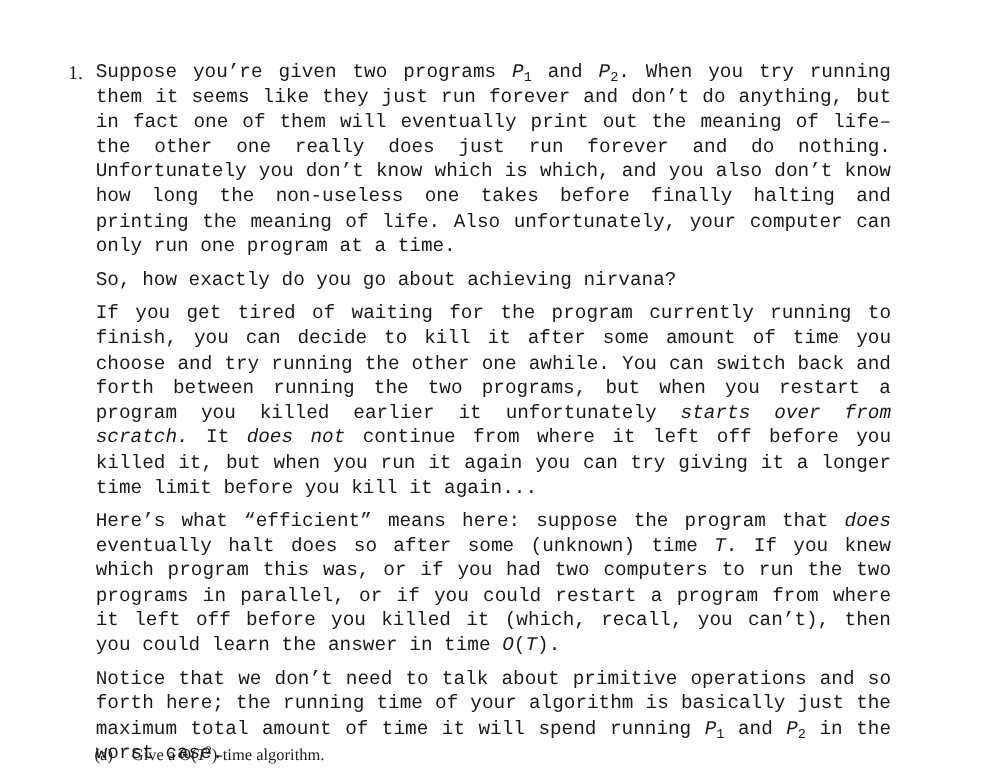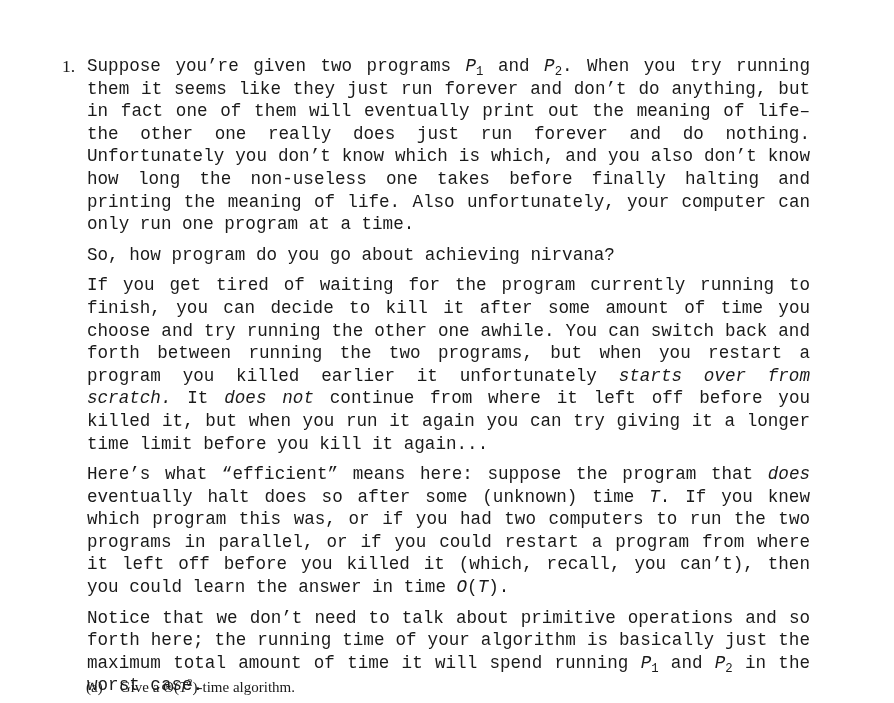--- a/index.html
+++ b/index.html
@@ -70,21 +70,21 @@
     }
   </style>
 </head>
 <body>
 
 <div class="page">
   <div class="item-number">1.</div>
 
   <div class="content">
     <p class="para">Suppose you’re given two programs <span class="math">P<sub>1</sub></span> and <span class="math">P<sub>2</sub></span>. When you try running them it seems like they just run forever and don’t do anything, but in fact one of them will eventually print out the meaning of life–the other one really does just run forever and do nothing. Unfortunately you don’t know which is which, and you also don’t know how long the non-useless one takes before finally halting and printing the meaning of life. Also unfortunately, your computer can only run one program at a time.</p>
-    <p class="para">So, how program do you go about achieving nirvana?</p>
+    <p class="para">So, how exactly do you go about achieving nirvana?</p>
     <p class="para">If you get tired of waiting for the program currently running to finish, you can decide to kill it after some amount of time you choose and try running the other one awhile. You can switch back and forth between running the two programs, but when you restart a program you killed earlier it unfortunately <em>starts over from scratch.</em> It <em>does not</em> continue from where it left off before you killed it, but when you run it again you can try giving it a longer time limit before you kill it again...</p>
     <p class="para">Here’s what “efficient” means here: suppose the program that <em>does</em> eventually halt does so after some (unknown) time <span class="math">T</span>. If you knew which program this was, or if you had two computers to run the two programs in parallel, or if you could restart a program from where it left off before you killed it (which, recall, you can’t), then you could learn the answer in time <span class="math">O</span>(<span class="math">T</span>).</p>
     <p class="para">Notice that we don’t need to talk about primitive operations and so forth here; the running time of your algorithm is basically just the maximum total amount of time it will spend running <span class="math">P<sub>1</sub></span> and <span class="math">P<sub>2</sub></span> in the worst case.</p>
   </div>
 
   <div class="subpart">
     <span class="subpart-label">(a)</span>
     <span class="subpart-text">Give a Θ(<span class="math">T<sup>2</sup></span>)-time algorithm.</span>
   </div>
 </div>

